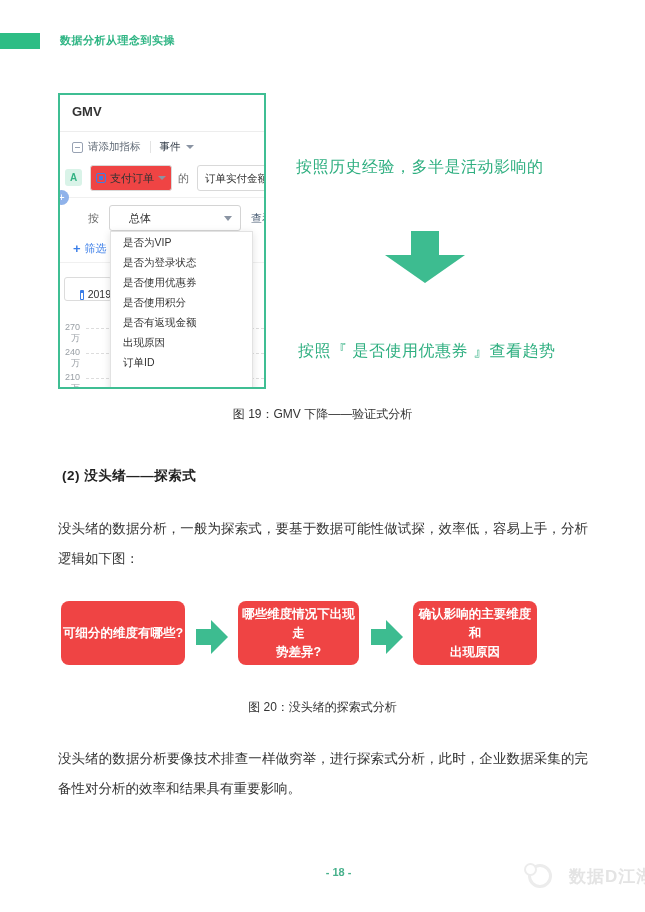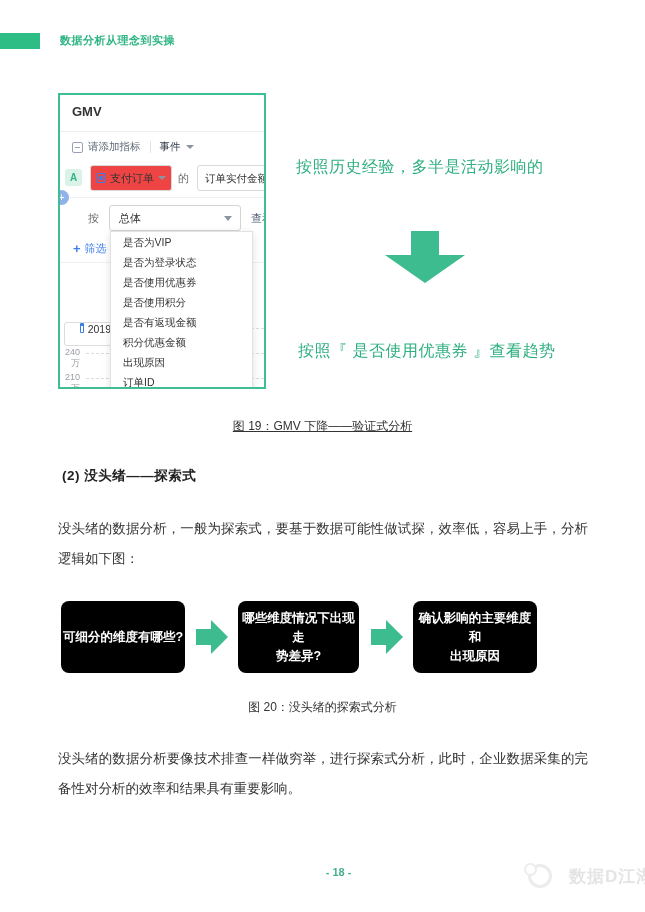--- a/index.html
+++ b/index.html
@@ -42,55 +42,55 @@
   .scope-ic { width:10px; height:10px; border:1.5px solid #3B7EE8; border-radius:2px; position:relative; }
   .scope-ic::after { content:""; position:absolute; left:2px; top:2px; right:2px; bottom:2px; background:#3B7EE8; border-radius:1px; }
   .of-label { position:absolute; left:118px; top:76px; font-size:11px; color:#666; }
   .metric-input { position:absolute; left:137px; top:70px; width:86px; height:26px; border:1px solid #d9d9d9; border-radius:3px;
                   background:#fff; font-size:10.5px; color:#333; line-height:24px; padding-left:7px; white-space:nowrap; }
   .plus-circle { position:absolute; left:-6px; top:95px; width:15px; height:15px; border-radius:50%; background:#8FB2EA;
                  color:#fff; font-size:11px; line-height:14px; text-align:center; }
 
   .by-label { position:absolute; left:28px; top:116px; font-size:11px; color:#666; }
   .dim-select { position:absolute; left:49px; top:110px; width:132px; height:26px; border:1px solid #d4d4d4; border-radius:3px;
-                background:#fff; font-size:11px; color:#333; line-height:24px; padding-left:9px; }
+                background:#fff; font-size:11px; color:#333; line-height:24px; padding-left:19px; }
   .dim-select .caret { position:absolute; right:8px; top:10px; }
   .view-label { position:absolute; left:191px; top:116px; font-size:11px; color:#4A5E75; white-space:nowrap; }
 
   .filter-link { position:absolute; left:13px; top:146px; font-size:11px; color:#3B7EE8; display:flex; gap:4px; align-items:center; }
   .filter-plus { font-size:13px; font-weight:bold; line-height:11px; }
 
   .date-box { position:absolute; left:4px; top:182px; width:48px; height:24px; border:1px solid #dcdcdc; border-radius:3px;
-              background:#fff; display:flex; align-items:flex-start; gap:4px; padding-left:15px; font-size:10.5px; color:#333; z-index:1;margin-top:45px; }
+              background:#fff; display:flex; align-items:flex-end; gap:4px; padding-left:15px; font-size:10.5px; color:#333; z-index:1; }
   .cal-ic { width:10px; height:10px; border:1px solid #3B7EE8; border-top:3px solid #3B7EE8; border-radius:1px; }
 
   .ytick { position:absolute; left:0; width:20px; text-align:right; font-size:9px; color:#9aa0a6; z-index:0; }
   .grid { position:absolute; left:26px; right:0; border-top:1px dashed #ddd; z-index:0; }
 
   .dropdown { position:absolute; left:50px; top:136px; width:143px; height:172px; background:#fff;
               border:1px solid #e2e2e2; box-shadow:0 2px 8px rgba(0,0,0,.12); z-index:2; }
   .dd-item { height:20px; line-height:20px; padding-left:12px; font-size:10.5px; color:#333; white-space:nowrap; }
 
   
   .ann { color:#2FAF80; font-size:16px; letter-spacing:.5px; white-space:nowrap; }
   .ann1 { left:296px; top:157px; }
   .ann2 { left:298px; top:325px;margin-top:16px; }
   .big-arrow { left:385px; top:231px; }
 
   
   .caption { left:40px; width:565px; text-align:center; font-size:12px; color:#333; }
-  .cap19 { top:418px;text-decoration:underline; }
+  .cap19 { top:406px; }
   .cap20 { top:699px; }
   .sec-heading { left:62px; top:467px; font-size:13.5px; font-weight:bold; color:#222; letter-spacing:.5px; }
   .para { left:58px; width:530px; font-size:13.5px; line-height:30px; color:#333; text-align:justify; }
   .para1 { top:514px; }
   .para2 { top:744px; }
 
   
-  .flow-box { top:601px; height:72px; background:#000000; border-radius:8px; color:#fff; font-size:12.5px; font-weight:bold;
+  .flow-box { top:601px; height:64px; background:#ef4444; border-radius:8px; color:#fff; font-size:12.5px; font-weight:bold;
               display:flex; align-items:center; justify-content:center; text-align:center; line-height:19px; white-space:pre-line; }
   .fb1 { left:61px; width:124px; }
   .fb2 { left:238px; width:121px; }
   .fb3 { left:413px; width:124px; }
   .flow-arrow { top:620px; }
   .fa1 { left:196px; }
   .fa2 { left:371px; }
 
   
   .page-num { left:0; width:645px; top:866px; text-align:center; font-size:11px; font-weight:bold; color:#48B18C;margin-left:16px; }
@@ -156,21 +156,20 @@
     <div class="ytick" style="top:227px;">270万</div>
     <div class="ytick" style="top:252px;">240万</div>
     <div class="ytick" style="top:277px;">210万</div>
 
     <div class="dropdown">
       <div class="dd-item">是否为VIP</div>
       <div class="dd-item">是否为登录状态</div>
       <div class="dd-item">是否使用优惠券</div>
       <div class="dd-item">是否使用积分</div>
       <div class="dd-item">是否有返现金额</div>
-      <div class="dd-item">积分优惠金额</div>
       <div class="dd-item">出现原因</div>
       <div class="dd-item">订单ID</div>
     </div>
   </div>
 </div>
 
 <div class="abs ann ann1">按照历史经验，多半是活动影响的</div>
 <svg class="abs big-arrow" width="80" height="52" viewBox="0 0 80 52">
   <polygon points="26,0 54,0 54,24 80,24 40,52 0,24 26,24" fill="#3DBC90"></polygon>
 </svg>

